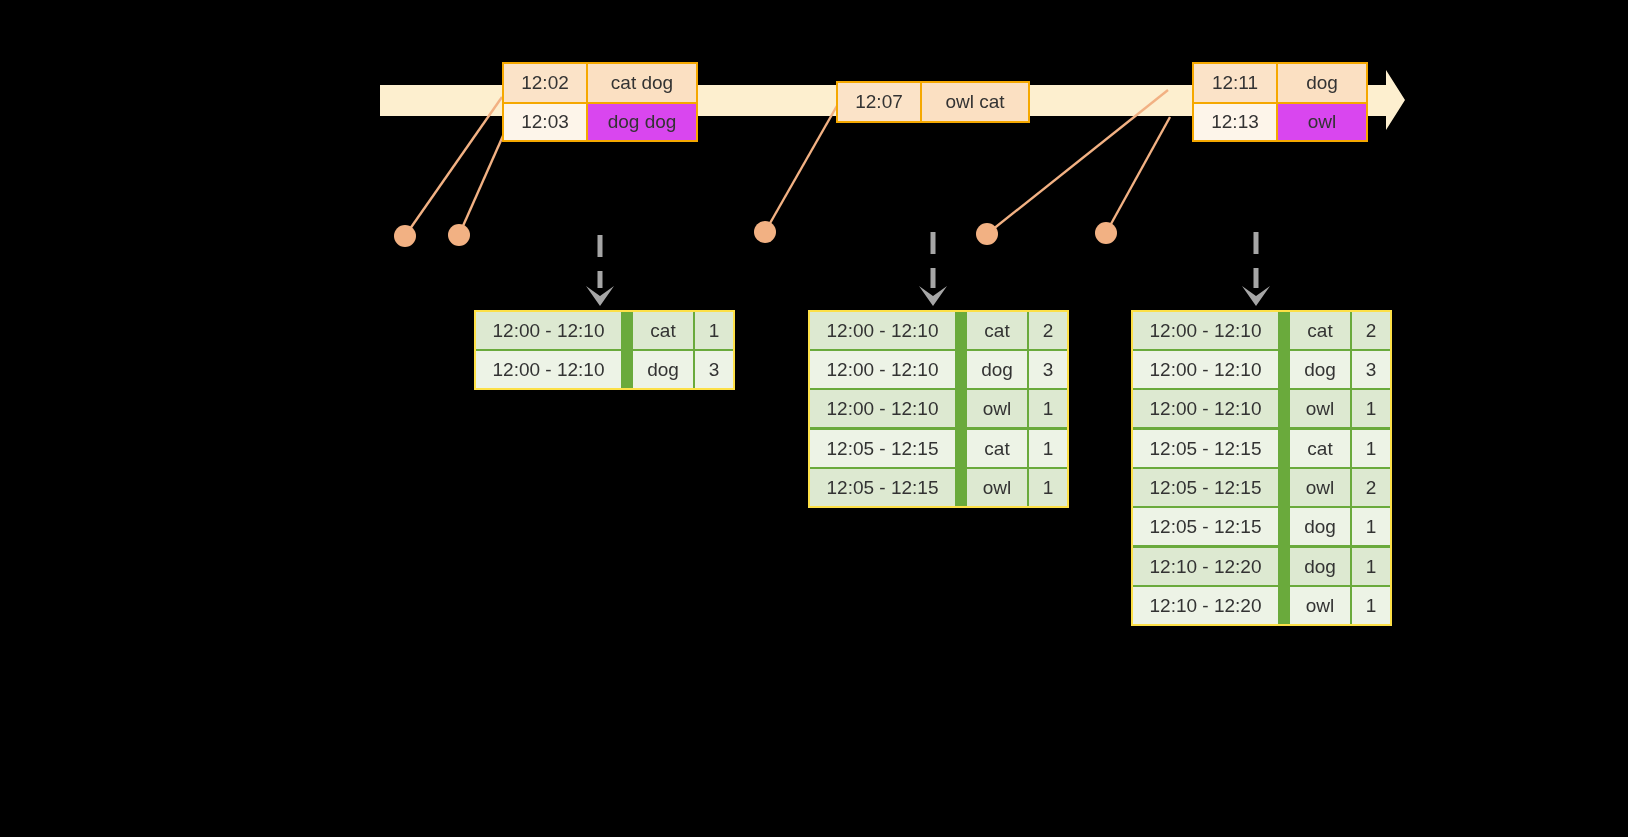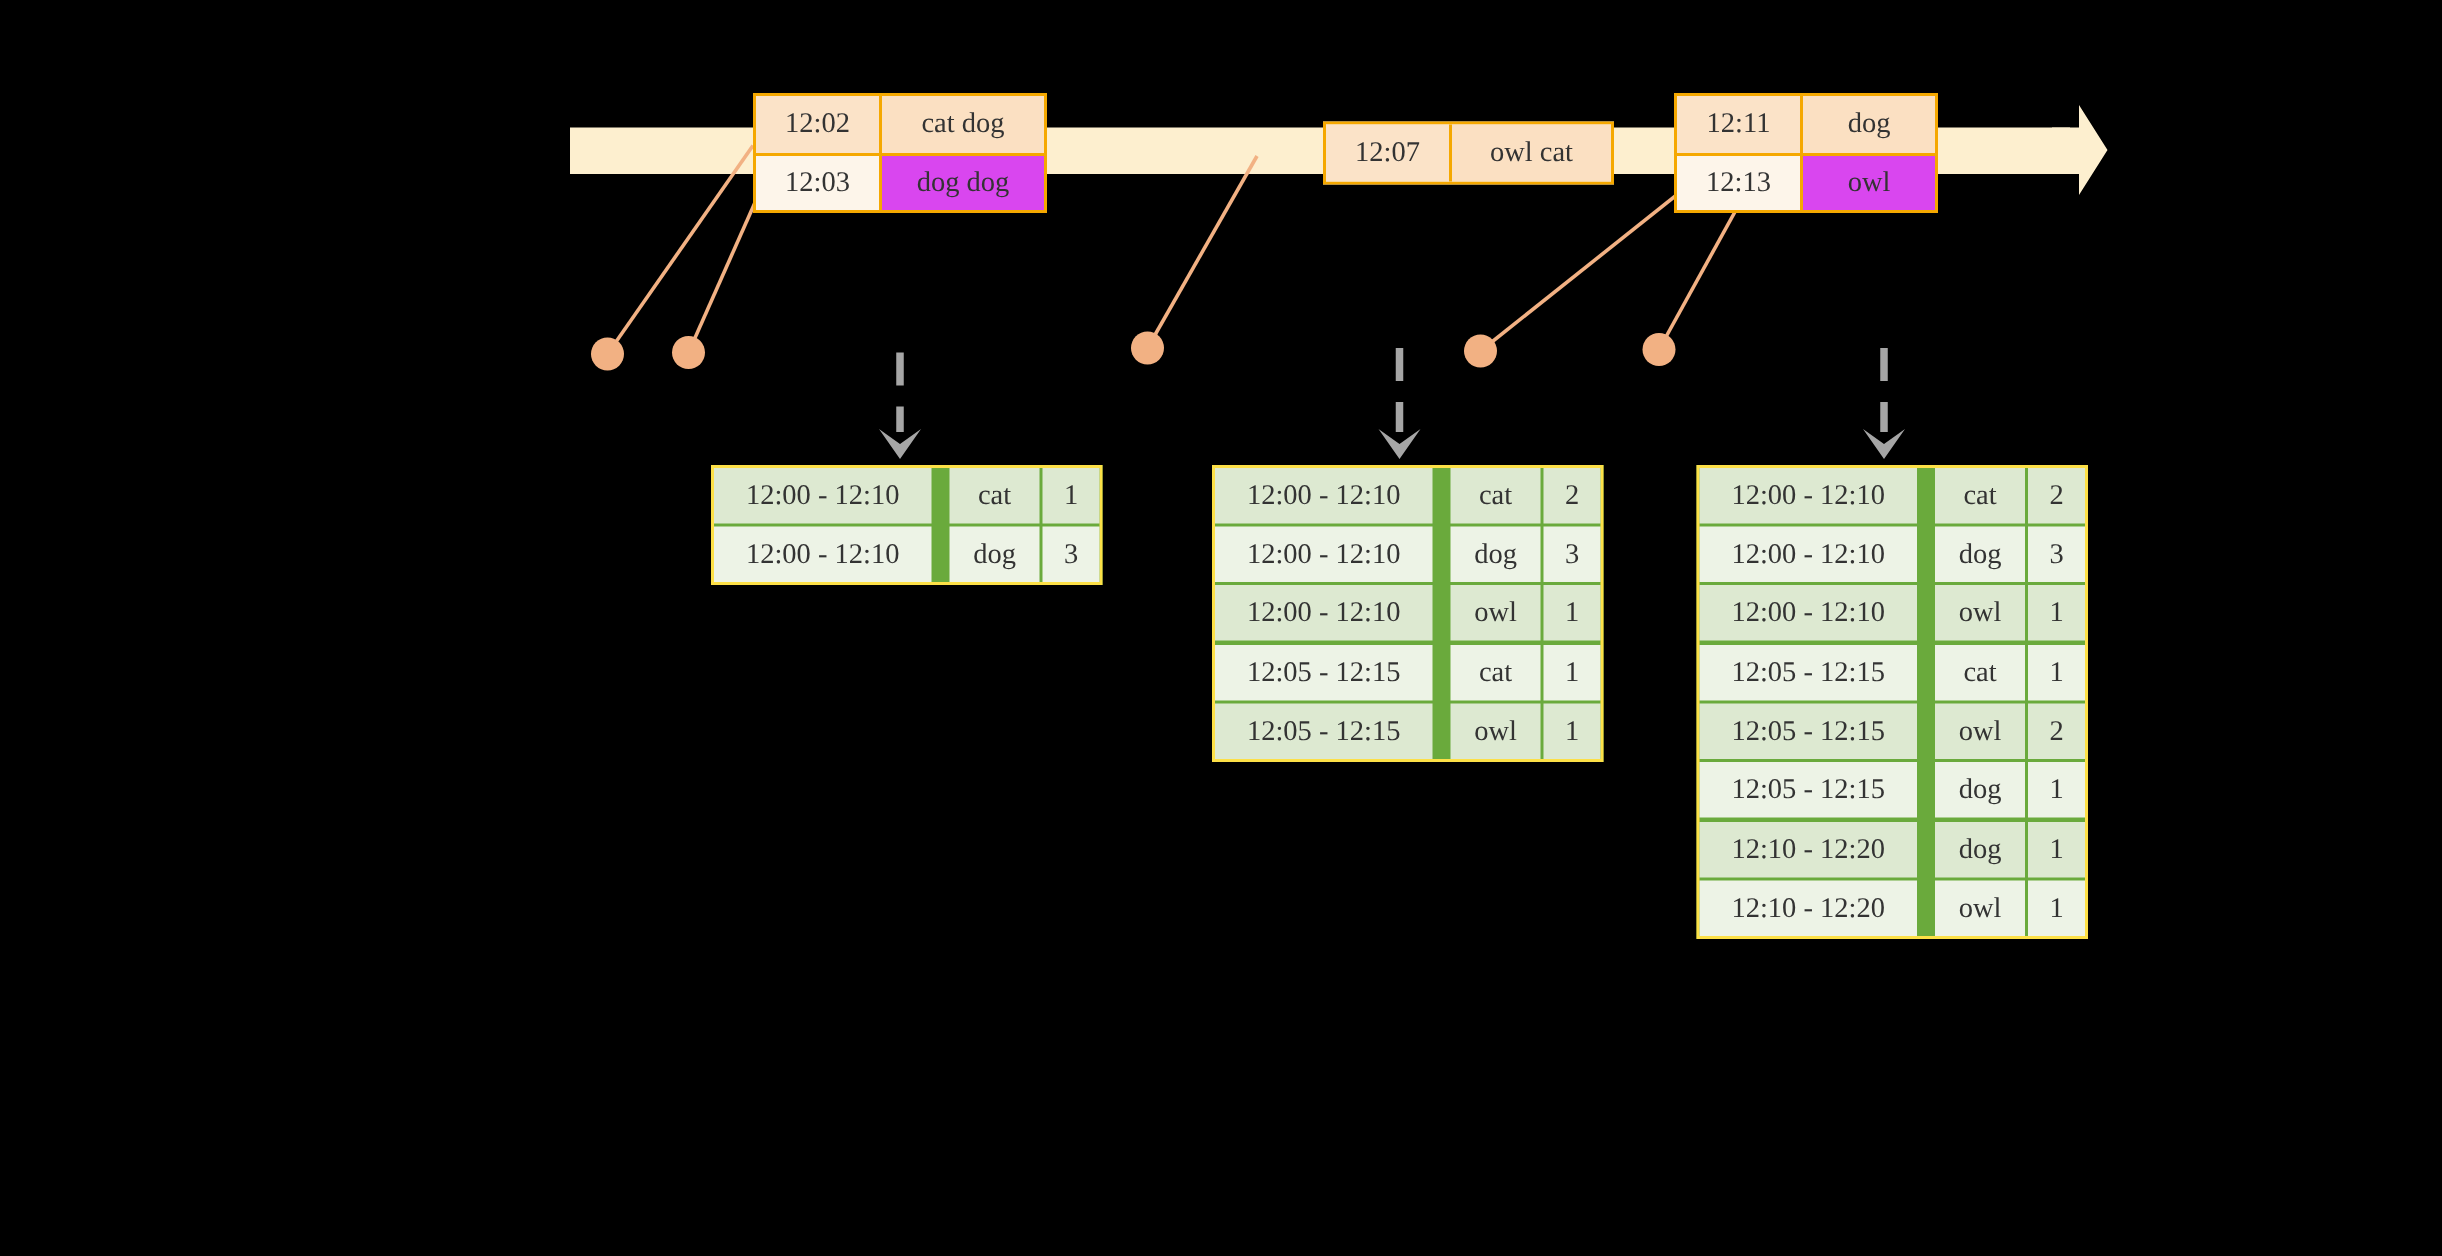--- a/index.html
+++ b/index.html
@@ -5,21 +5,21 @@
   html, body {
     margin: 0;
     padding: 0;
     background: #000000;
   }
   #stage {
     position: relative;
     width: 1628px;
     height: 801px;
     background: #000000;
-    font-family: Liberation Serif, serif;
+    font-family: Liberation Sans, sans-serif;
     overflow: hidden;
   }
   #wires {
     position: absolute;
     left: 0; top: 0;
     width: 1628px; height: 837px;
     pointer-events: none;
   }
 
   
@@ -70,22 +70,22 @@
     display: flex;
     align-items: center;
     justify-content: center;
     font-size: 19px;
     color: #333333;
     background: #d946ef;
     box-sizing: border-box;
   }
 
   #evt-a { left: 502px; top: 62px;  width: 196px; }
-  #evt-b { left: 836px; top: 81px;  width: 194px; margin-left: 46px; }
-  #evt-c { left: 1116px; top: 62px; width: 176px; }
+  #evt-b { left: 836px; top: 81px;  width: 194px; }
+  #evt-c { left: 1192px; top: 62px; width: 176px; }
 
   
   .res-table {
     position: absolute;
     border: 2px solid #fde047;
     box-sizing: border-box;
     background: #6aaa3c;
   }
   .res-row {
     display: flex;

